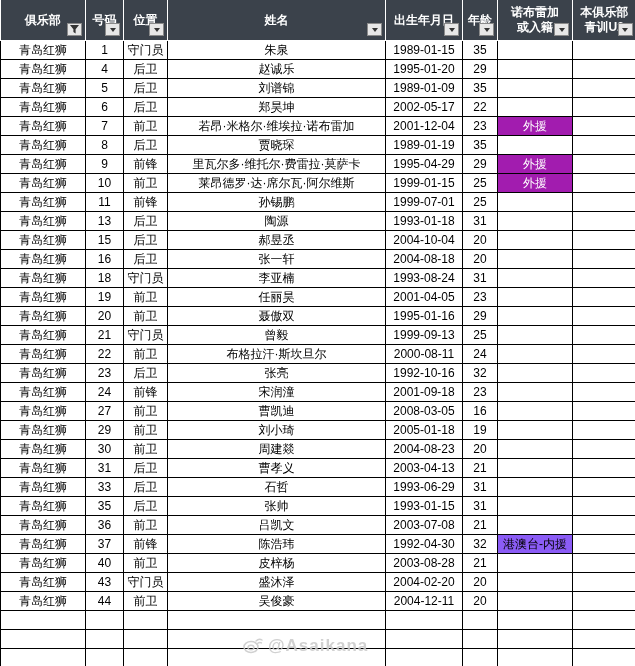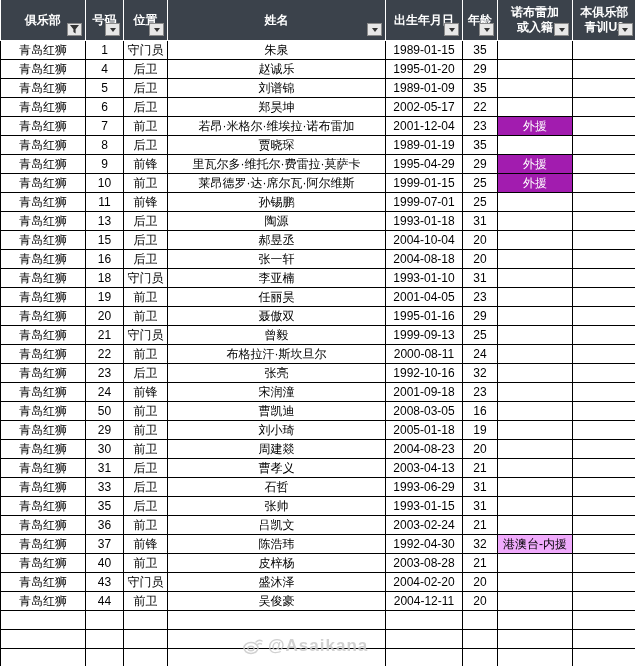--- a/index.html
+++ b/index.html
@@ -25,24 +25,24 @@
     display:flex;align-items:center;justify-content:center;cursor:pointer;
   }
   .tri{width:0;height:0;border-left:3px solid transparent;border-right:3px solid transparent;border-top:4px solid #333}
   
   tbody td{
     border:1px solid #000;height:18px;padding:0 2px;
     font-size:12px;color:#000;text-align:center;
     overflow:hidden;white-space:nowrap;background:#fff;
   }
   td.foreign{background:#a21caf;color:#fff}
-  td.hmt{background:#f0abfc;color:#000}
+  td.hmt{background:#8b5cf6;color:#000}
   
   .watermark{
-    position:absolute;left:243px;top:636px;display:flex;align-items:center;gap:5px;
+    position:absolute;left:243px;top:636px;display:flex;align-items:flex-start;gap:5px;
     color:#c9c9c9;opacity:.85;font-size:17px;font-weight:bold;letter-spacing:1px;
     pointer-events:none;
   }
 </style>
 </head>
 <body>
 
 <table>
   <colgroup>
     <col style="width:85px">
@@ -253,21 +253,21 @@
     <td>2004-08-18</td>
     <td>20</td>
     <td></td>
     <td></td>
   </tr>
       <tr>
     <td>青岛红狮</td>
     <td>18</td>
     <td>守门员</td>
     <td>李亚楠</td>
-    <td>1993-01-10</td>
+    <td>1993-08-24</td>
     <td>31</td>
     <td></td>
     <td></td>
   </tr>
       <tr>
     <td>青岛红狮</td>
     <td>19</td>
     <td>前卫</td>
     <td>任丽昊</td>
     <td>2001-04-05</td>
@@ -320,21 +320,21 @@
     <td>24</td>
     <td>前锋</td>
     <td>宋润潼</td>
     <td>2001-09-18</td>
     <td>23</td>
     <td></td>
     <td></td>
   </tr>
       <tr>
     <td>青岛红狮</td>
-    <td>50</td>
+    <td>27</td>
     <td>前卫</td>
     <td>曹凯迪</td>
     <td>2008-03-05</td>
     <td>16</td>
     <td></td>
     <td></td>
   </tr>
       <tr>
     <td>青岛红狮</td>
     <td>29</td>
@@ -383,21 +383,21 @@
     <td>1993-01-15</td>
     <td>31</td>
     <td></td>
     <td></td>
   </tr>
       <tr>
     <td>青岛红狮</td>
     <td>36</td>
     <td>前卫</td>
     <td>吕凯文</td>
-    <td>2003-02-24</td>
+    <td>2003-07-08</td>
     <td>21</td>
     <td></td>
     <td></td>
   </tr>
       <tr>
     <td>青岛红狮</td>
     <td>37</td>
     <td>前锋</td>
     <td>陈浩玮</td>
     <td>1992-04-30</td>

